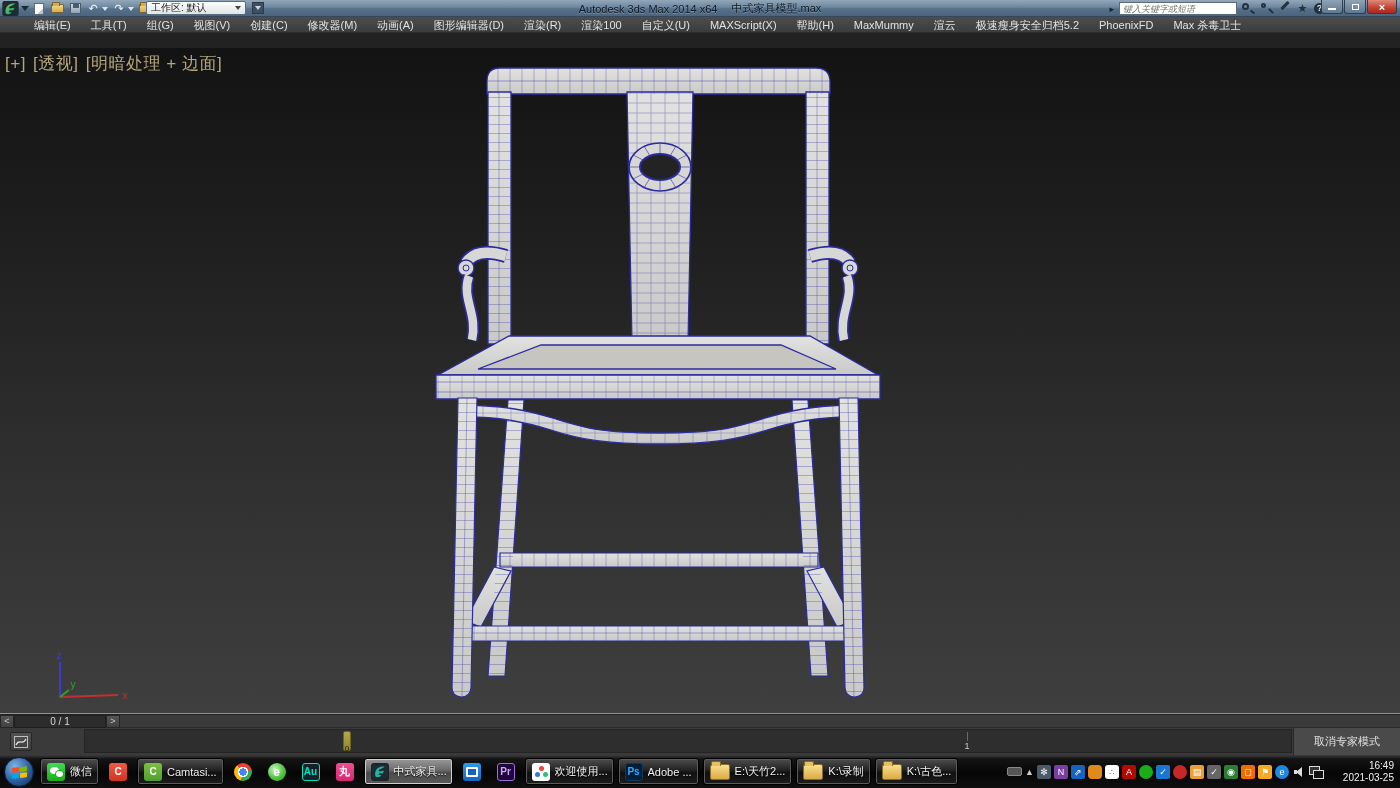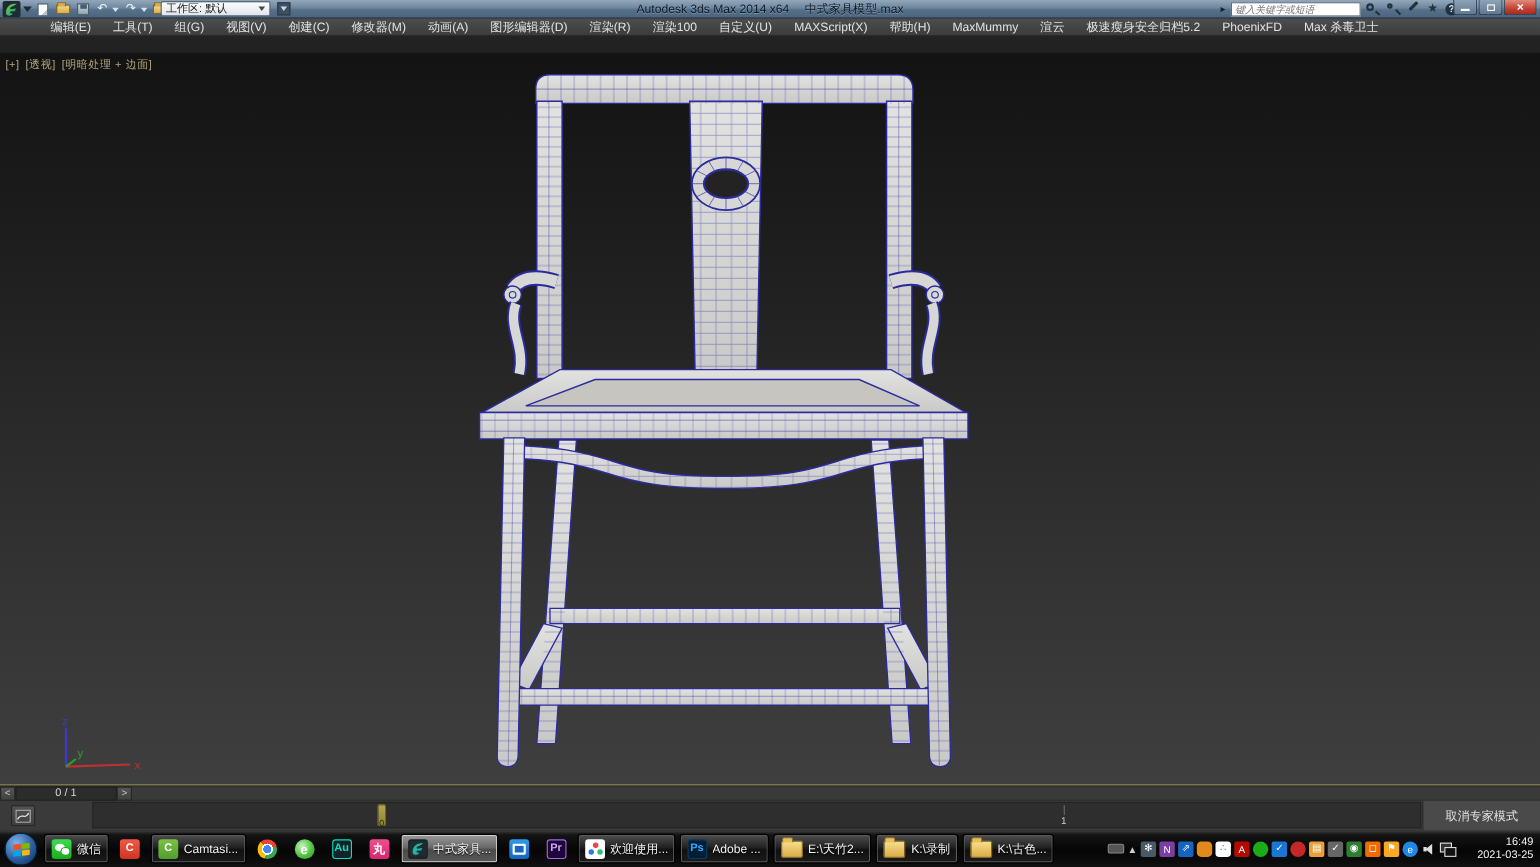--- a/index.html
+++ b/index.html
@@ -50,41 +50,41 @@
   .wbtn { width:22px; height:14px; border:1px solid #2d3e4e; border-top:none;
     background:linear-gradient(180deg,#8fa3b6,#5f7890); display:flex; align-items:center; justify-content:center; cursor:pointer; border-radius:0 0 3px 3px; margin-left:1px; }
   .wbtn.close { width:30px; background:linear-gradient(180deg,#e08a7a,#c14233 60%,#a82a1c); }
   .wbtn .bar { width:8px; height:2px; background:#fff; margin-top:4px; }
   .wbtn .box { width:7px; height:6px; border:1px solid #fff; }
   .wbtn .x { color:#fff; font-size:11px; font-weight:bold; line-height:12px; }
 
   
   #menubar { left:0; top:17px; width:1400px; height:16px;
     background:linear-gradient(180deg,#4d4d4d,#3c3c3c); border-bottom:1px solid #2b2b2b;
-    display:flex; align-items:center; padding-left:36px; gap:0; }
+    display:flex; align-items:center; padding-left:24px; gap:0; }
   .menu-item { font-size:11px; color:#e2e2e2; padding:0 10px; height:16px; line-height:16px; cursor:pointer; white-space:nowrap; }
 
   
   #ribbon { left:0; top:33px; width:1400px; height:15px;
     background:linear-gradient(180deg,#565656,#474747); border-bottom:1px solid #5e5944;
     display:flex; align-items:center; }
   .grip { width:5px; height:11px; margin:0 6px 0 2px;
     border-left:1px solid #777; border-right:1px solid #2a2a2a; }
   .rtab { font-size:11px; color:#cfcfcf; padding:0 14px; height:15px; line-height:15px; cursor:pointer; white-space:nowrap; }
   .rtab.active { background:linear-gradient(180deg,#6a6a6a,#585858); border:1px solid #7e7e7e; border-bottom:none; color:#f0f0f0; }
   #ribbon-toggle { display:flex; align-items:center; gap:3px; margin-left:10px; cursor:pointer; }
   #ribbon-toggle .cam { width:15px; height:8px; background:#2e2e2e; border:1px solid #1d1d1d; border-radius:4px; position:relative; }
   #ribbon-toggle .cam::after { content:""; position:absolute; left:3px; top:2px; width:4px; height:3px; background:#cfcfcf; border-radius:1px; }
   #ribbon-toggle .rcaret { width:0; height:0; border-left:3px solid transparent; border-right:3px solid transparent; border-top:4px solid #cfcfcf; }
 
   
   #viewport { left:0; top:48px; width:1400px; height:666px;
     background:linear-gradient(180deg,#131313 0%,#1d1d1d 25%,#2e2e2e 60%,#3f3f3f 100%);
     border-bottom:1px solid #97975f; overflow:hidden; }
-  #vp-label { position:absolute; left:5px; top:4px; font-size:10px; letter-spacing:.5px; color:#b3a67c; }
+  #vp-label { position:absolute; left:5px; top:4px; font-size:17px; letter-spacing:.5px; color:#b3a67c; }
   #vp-label span { margin-right:2px; cursor:pointer; }
   #chair-svg { position:absolute; left:0; top:0; }
   #axis { position:absolute; left:40px; bottom:8px; width:100px; height:55px; }
   #axis text { font-size:10px; font-family:"DejaVu Sans Mono",monospace; }
 
   
   #timeslider { left:0; top:715px; width:1400px; height:13px; background:#3a3a3a; border-bottom:1px solid #2c2c2c; display:flex; align-items:center; }
   .ts-btn { width:14px; height:13px; background:linear-gradient(180deg,#555,#414141); border:1px solid #262626; color:#c9c9c9; font-size:9px; line-height:11px; text-align:center; cursor:pointer; }
   #ts-field { width:92px; height:13px; background:#2c2c2c; border:1px solid #1f1f1f; color:#d6d6d6; font-size:10px; text-align:center; line-height:12px; cursor:ew-resize; }
   #trackrow { left:0; top:728px; width:1400px; height:27px; background:#3a3a3a; }

